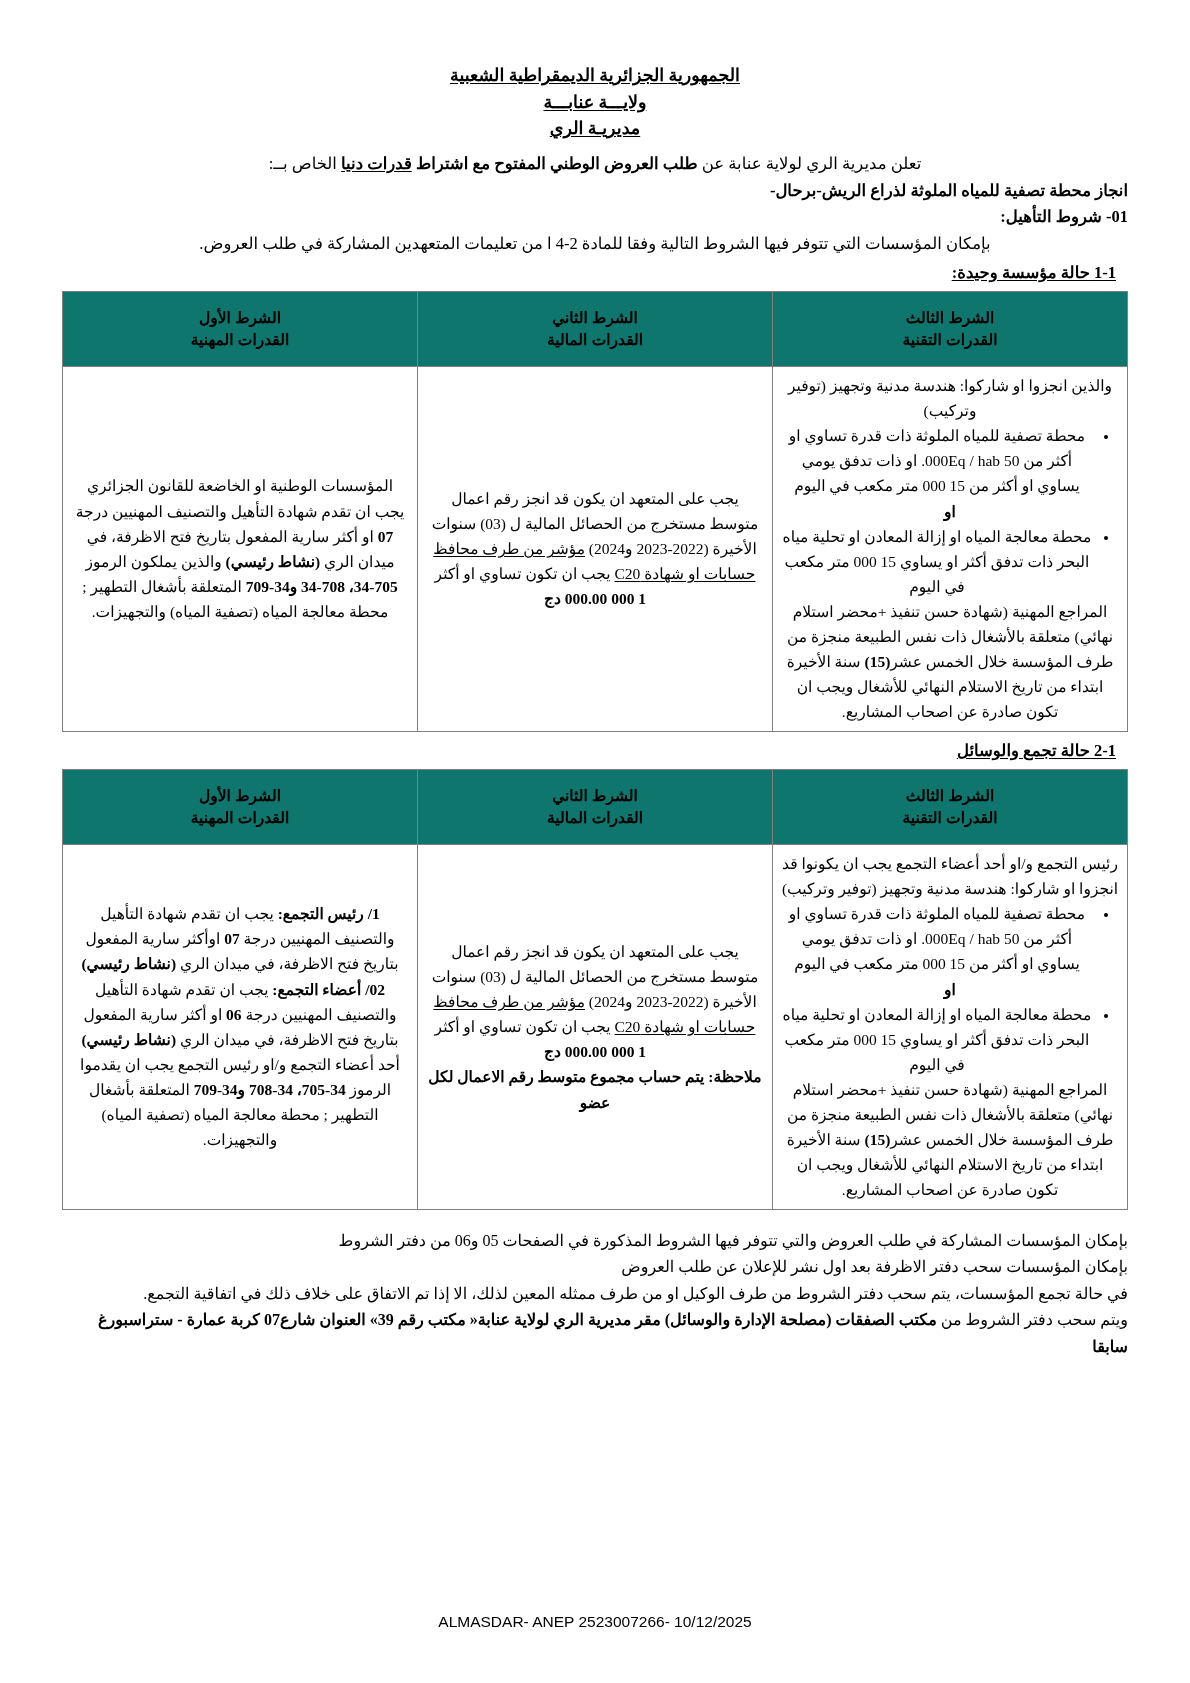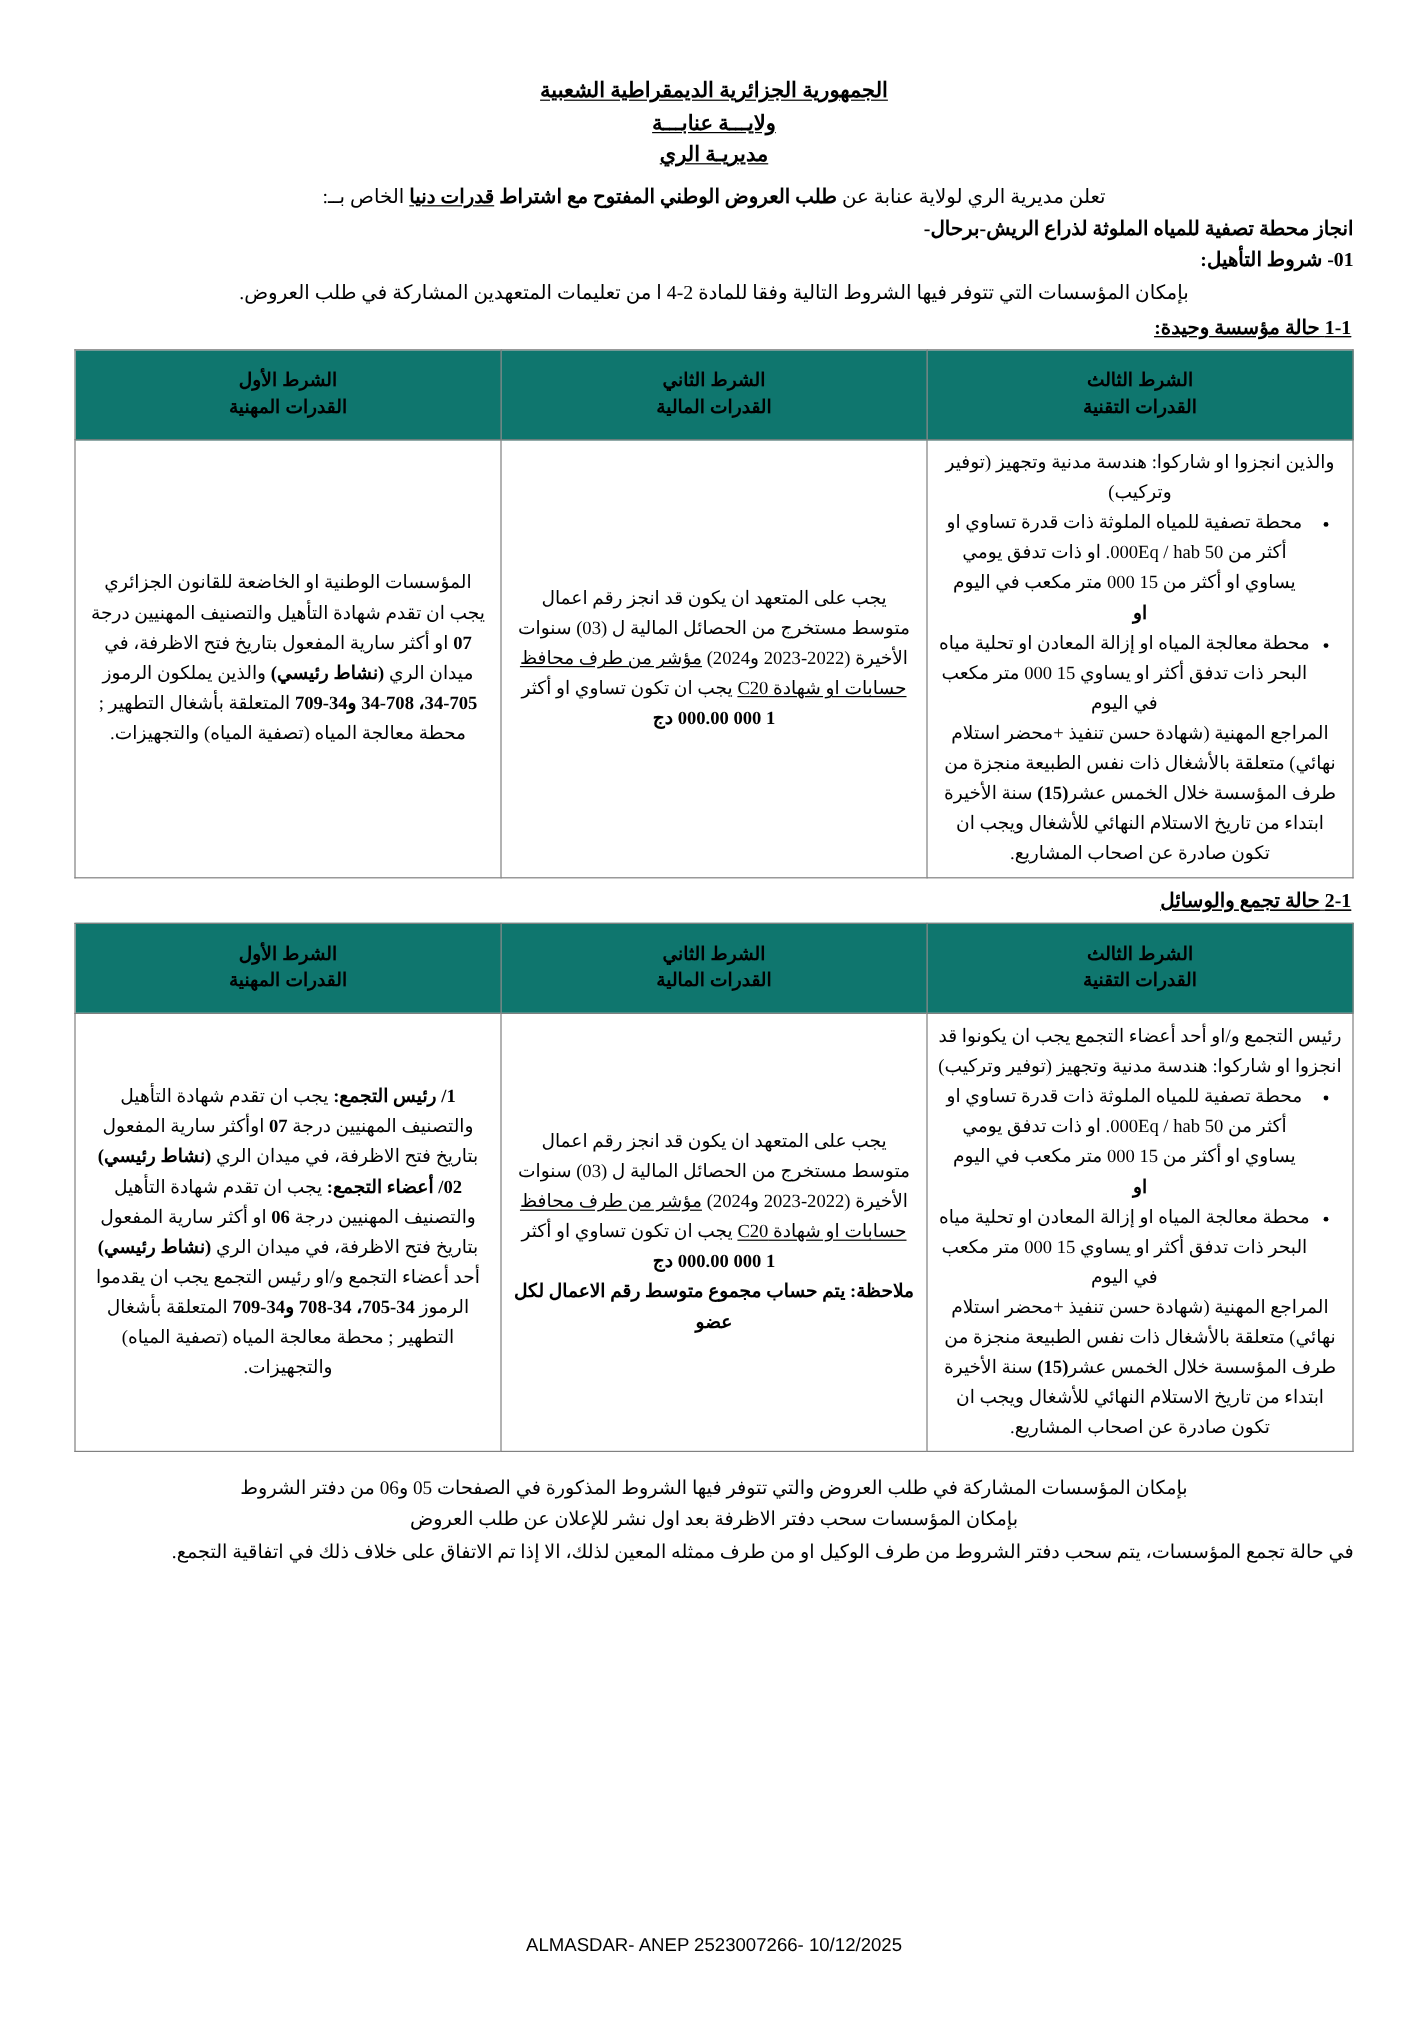--- a/index.html
+++ b/index.html
@@ -71,21 +71,21 @@
     text-align: center;
     font-size: 16.5px;
     margin: 0;
     line-height: 1.62;
   }
   .case-title {
     direction: rtl;
     text-align: right;
     font-weight: bold;
     font-size: 16.5px;
-    margin: 2px 2px 5px 0;
+    margin: 2px 12px 5px 0;
     line-height: 1.6;
   }
   .case-title span { text-decoration: underline; text-underline-offset: 2px; }
 
   
   table.cond {
     width: 100%;
     border-collapse: collapse;
     direction: rtl;
     table-layout: fixed;
@@ -135,21 +135,21 @@
 
   
   .bottom {
     direction: rtl;
     font-size: 16px;
     line-height: 1.66;
     margin-top: 14px;
   }
   .bottom p { margin: 0; }
   .bottom .b { font-weight: bold; }
-  .bottom .c { text-align: center; }
+  .bottom .c { text-align: right; }
   .bottom .r { text-align: right; }
 
   
   .footer {
     position: absolute;
     left: 0;
     right: 0;
     bottom: 52px;
     text-align: center;
     direction: ltr;
@@ -288,20 +288,21 @@
           </div>
         </td>
       </tr>
     </tbody>
   </table>
 
   <div class="bottom">
     <p class="c">بإمكان المؤسسات المشاركة في طلب العروض والتي تتوفر فيها الشروط المذكورة في الصفحات 05 و06 من دفتر الشروط</p>
     <p class="c">بإمكان المؤسسات سحب دفتر الاظرفة بعد اول نشر للإعلان عن طلب العروض</p>
     <p class="r">في حالة تجمع المؤسسات، يتم سحب دفتر الشروط من طرف الوكيل او من طرف ممثله المعين لذلك، الا إذا تم الاتفاق على خلاف ذلك في اتفاقية التجمع.</p>
+    <p class="r"><span>ويتم سحب دفتر الشروط من </span><span class="b">مكتب الصفقات (مصلحة الإدارة والوسائل) مقر مديرية الري لولاية عنابة« مكتب رقم 39» العنوان شارع07 كربة عمارة - ستراسبورغ سابقا</span></p>
   </div>
 
   <div class="spacer"></div>
 
   <div class="footer">
     <span>ALMASDAR- ANEP 2523007266- 10/12/2025</span>
   </div>
 
 </div>
 

